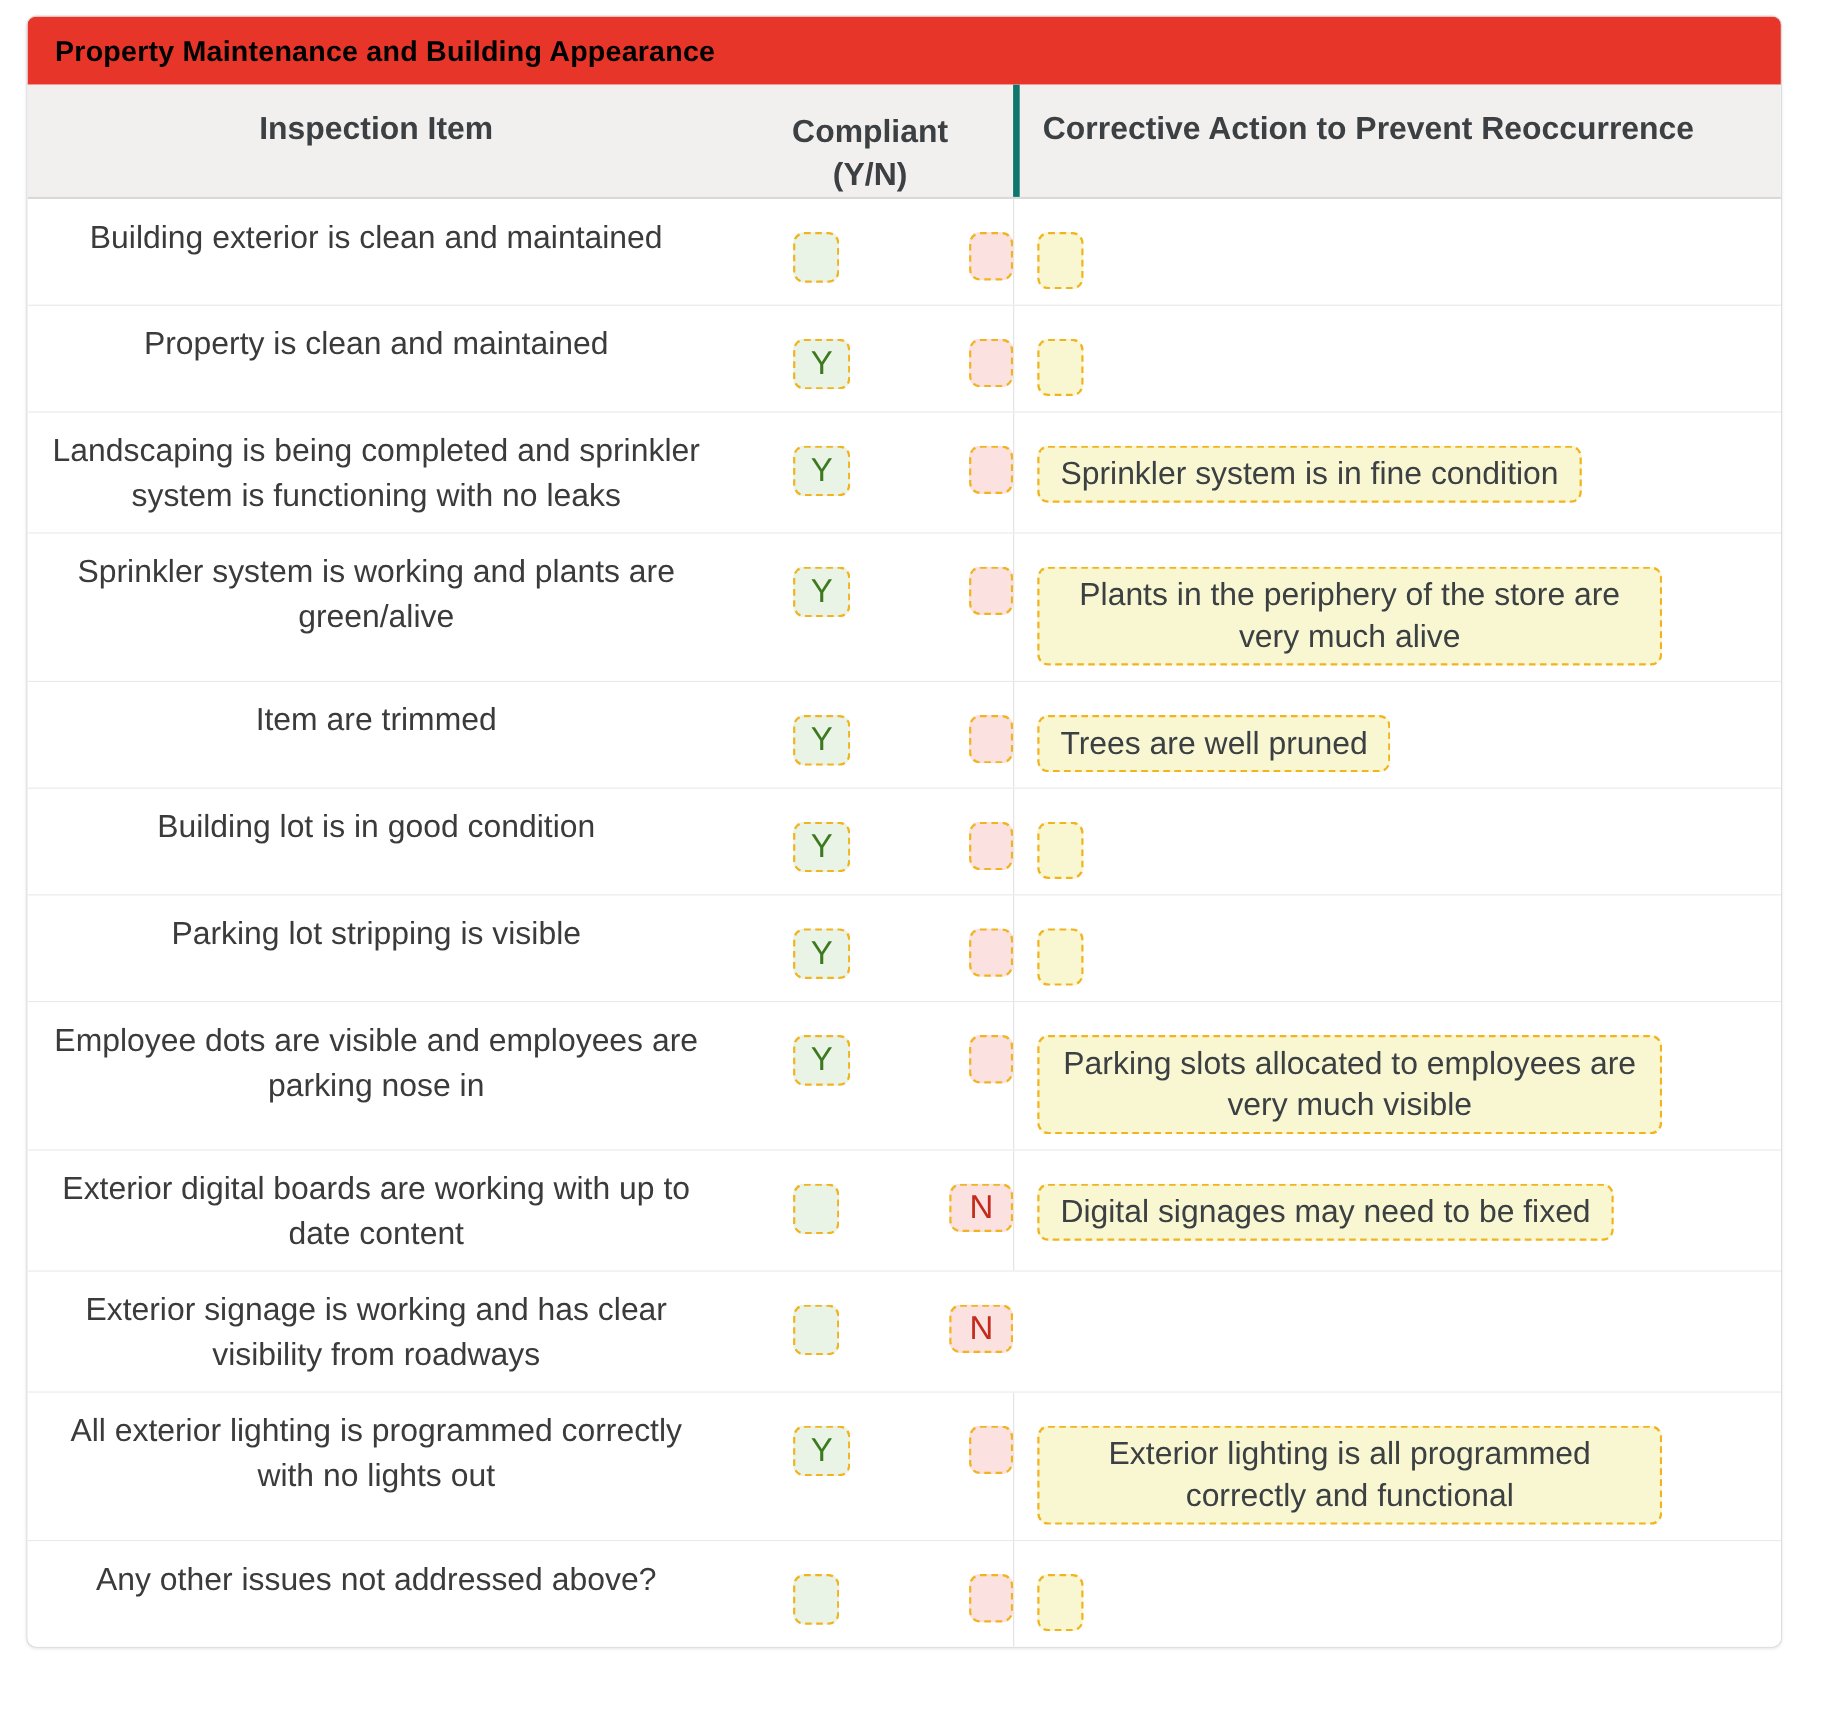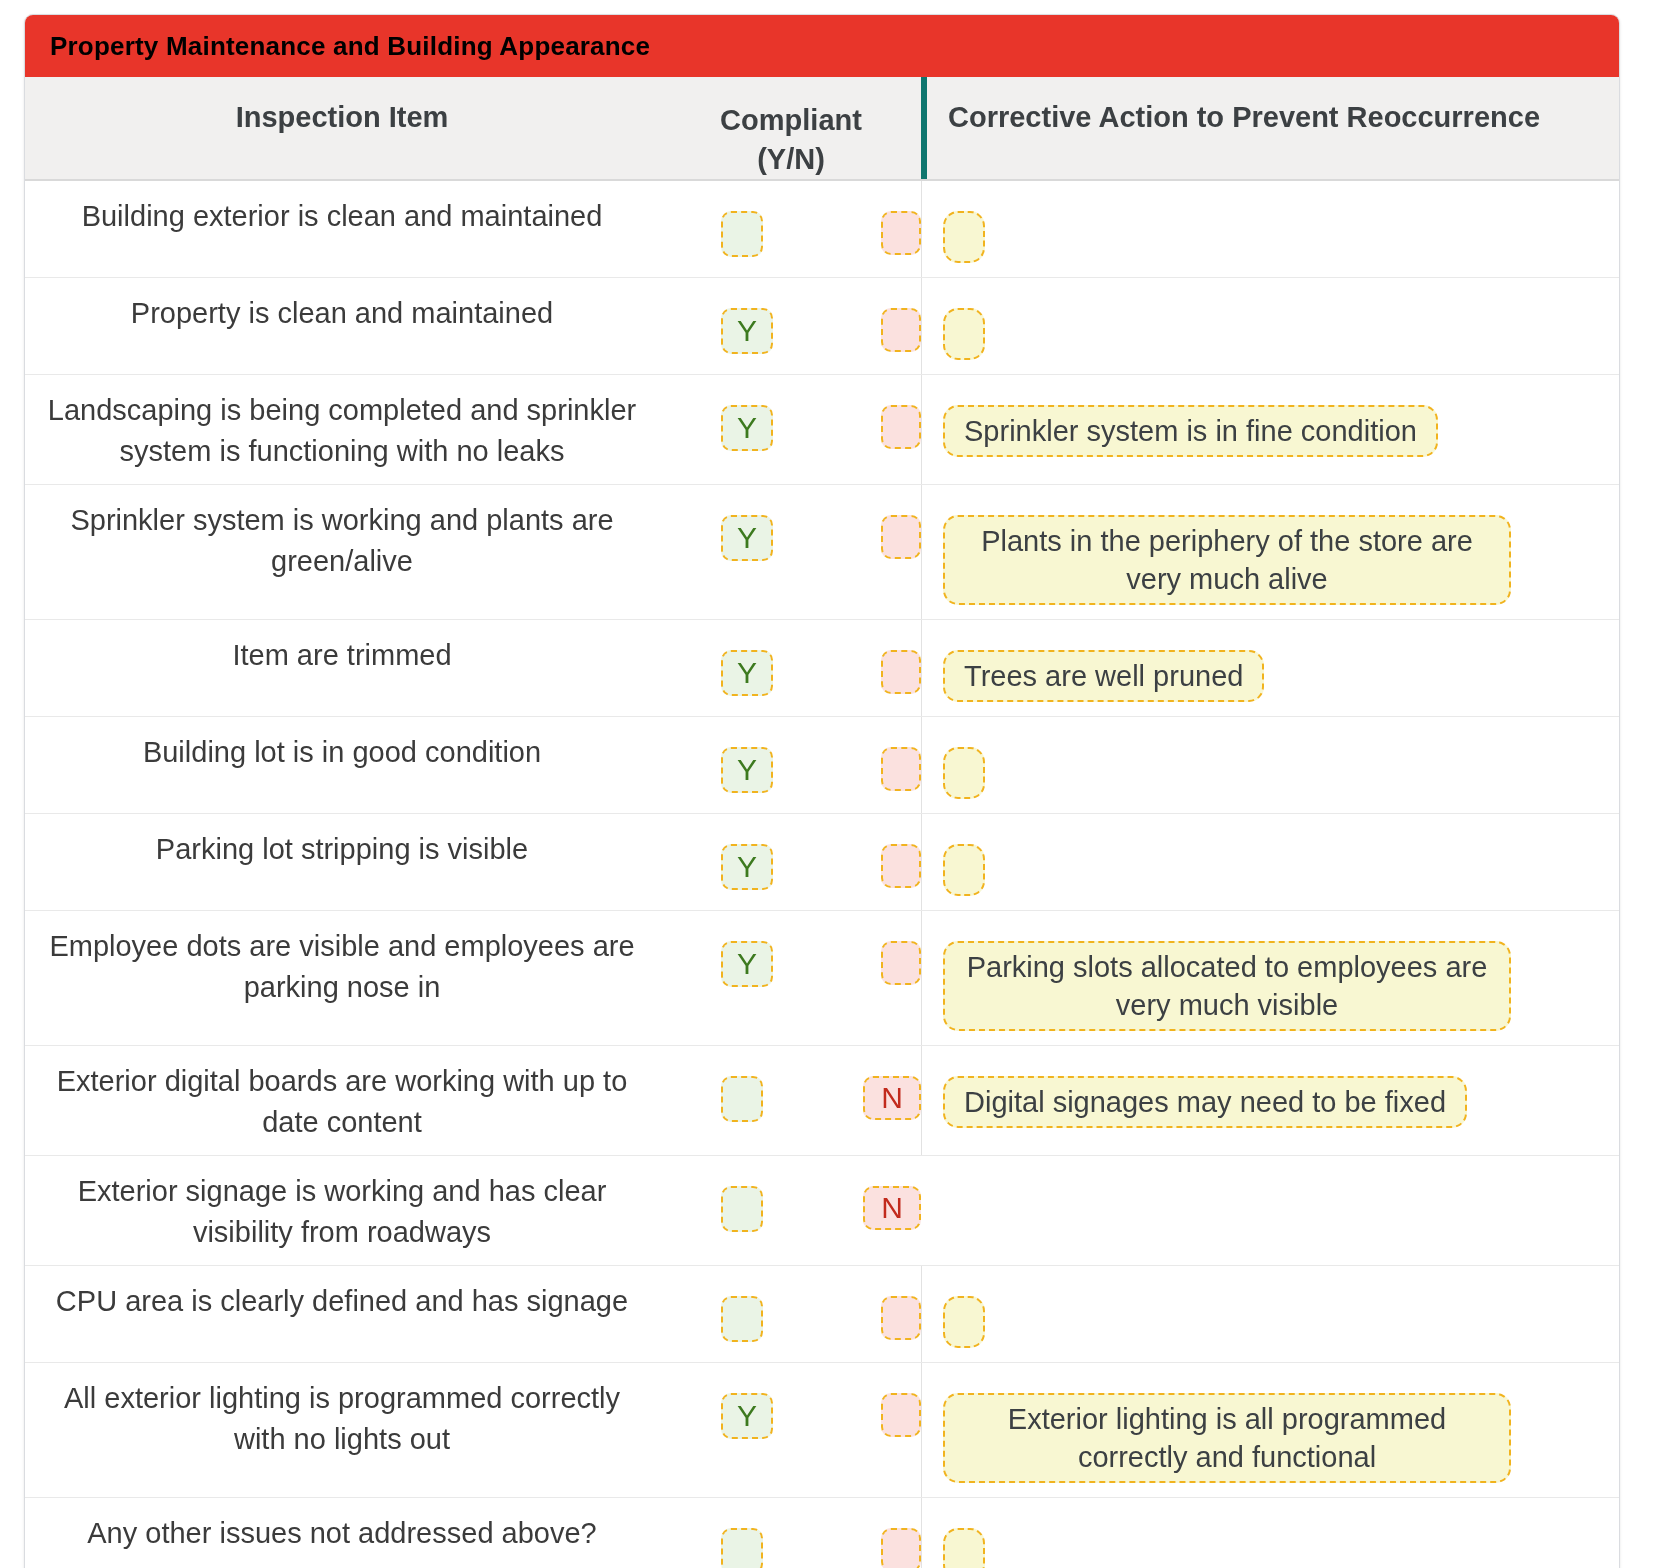--- a/index.html
+++ b/index.html
@@ -54,21 +54,21 @@
     color:var(--green-text);font-size:30px;padding:0 14px;
   }
   .box-y.empty{width:42px;padding:0;}
   .box-n{
     min-width:40px;height:44px;background:var(--pink-bg);
     color:var(--red-text);font-size:30px;padding:0 16px;
   }
   .box-n.empty{width:40px;padding:0;}
   .corrective-box{
     width:fit-content;max-width:568px;min-height:49px;background:var(--yellow-bg);
-    padding:5px 19px;font-size:29px;line-height:38px;text-align:center;color:var(--header-text);border-radius:15px;
+    padding:5px 19px;font-size:29px;line-height:38px;text-align:center;color:var(--header-text);
   }
   .corrective-box.wide{width:568px;}
   .corrective-box.empty{width:42px;min-height:52px;padding:0;}
 </style>
 </head>
 <body>
 
 <div class="card">
   <div class="card-header">
     <span>Property Maintenance and Building Appearance</span>
@@ -184,30 +184,20 @@
   </div>
 
   <div class="row">
     <div class="col-item">Exterior signage is working and has clear visibility from roadways</div>
     <div class="col-compliant">
       <div class="box box-y empty"></div>
       <div class="box box-n">N</div>
     </div>
   </div>
 
-  <div class="row">
-    <div class="col-item">CPU area is clearly defined and has signage</div>
-    <div class="col-compliant">
-      <div class="box box-y empty"></div>
-      <div class="box box-n empty"></div>
-    </div>
-    <div class="col-corrective">
-      <div class="box corrective-box empty"></div>
-    </div>
-  </div>
 
   <div class="row">
     <div class="col-item">All exterior lighting is programmed correctly with no lights out</div>
     <div class="col-compliant">
       <div class="box box-y">Y</div>
       <div class="box box-n empty"></div>
     </div>
     <div class="col-corrective">
       <div class="box corrective-box wide">Exterior lighting is all programmed correctly and functional</div>
     </div>

